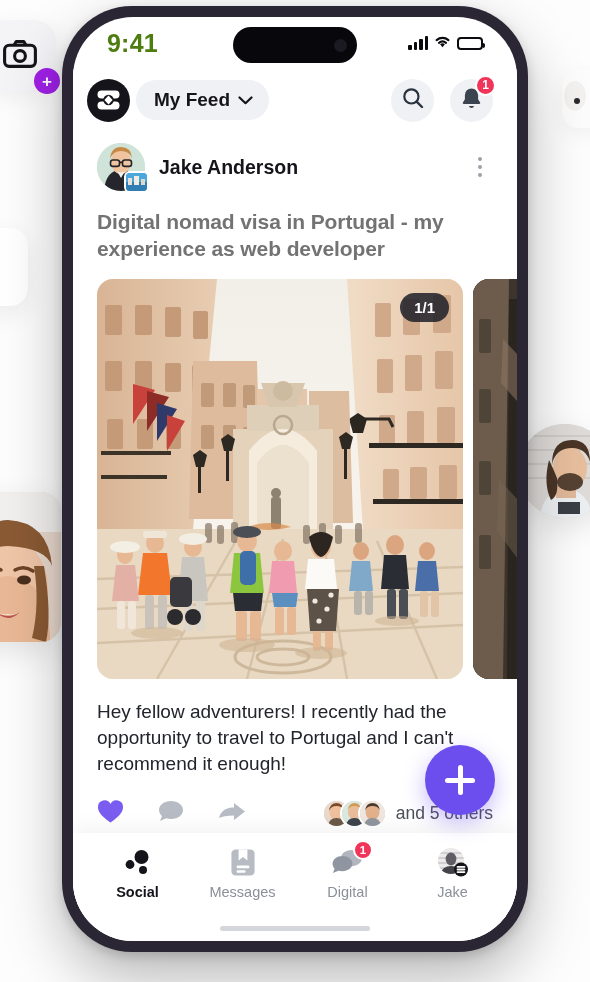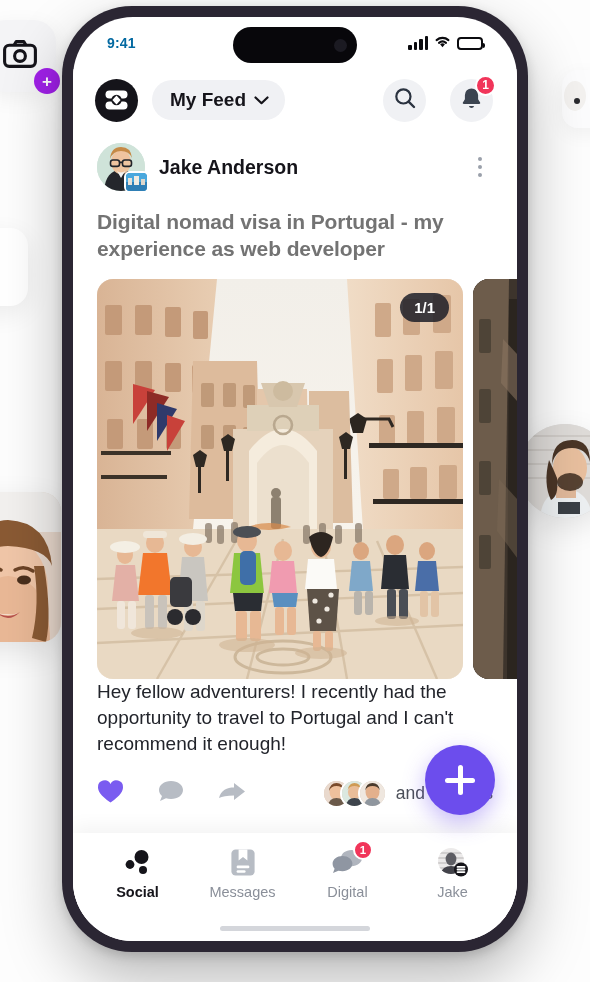--- a/index.html
+++ b/index.html
@@ -89,40 +89,40 @@
   #side-btn-left-2 { position:absolute; left:58px; top:300px; width:4px; height:54px; background:#3a3444; border-radius:3px; }
   #side-btn-right  { position:absolute; right:58px; top:330px; width:4px; height:72px; background:#3a3444; border-radius:3px; }
 
   
   #status-bar {
     position: relative;
     height: 52px;
     display: flex; align-items: center; justify-content: space-between;
     padding: 0 34px 0 34px;
   }
-  #status-time { font-size: 14px; font-weight: 700; color: #0369a1; letter-spacing: .2px; }
+  #status-time { font-size: 25px; font-weight: 700; color: #4d7c0f; letter-spacing: .2px; }
   #dynamic-island {
     position: absolute; left: 50%; transform: translateX(-50%); top: 10px;
     width: 124px; height: 36px; background: #08070b; border-radius: 20px;
     display: flex; align-items: center; justify-content: flex-end; padding-right: 10px;
   }
   #island-cam { width: 13px; height: 13px; border-radius: 50%; background: #1b1a22; }
   #status-icons { display: flex; align-items: center; gap: 6px; }
   .bars { display: flex; align-items: flex-end; gap: 2px; height: 13px; }
   .bars i { width: 3.5px; background: #0b0b0f; border-radius: 1px; display: block; }
   .bars i:nth-child(1){height:5px}.bars i:nth-child(2){height:8px}
   .bars i:nth-child(3){height:11px}.bars i:nth-child(4){height:14px}
   #battery { width: 26px; height: 13px; border: 2px solid #0b0b0f; border-radius: 4px; position: relative; padding: 1.5px; }
   #battery::after { content:""; position:absolute; right:-4px; top:4px; width:2px; height:5px; background:#0b0b0f; border-radius:0 2px 2px 0; }
   #battery-fill { width: 100%; height: 100%; background: #0b0b0f; border-radius: 1.5px; }
 
   
   #app-header {
     height: 62px; display: flex; align-items: center;
-    padding: 0 24px 0 22px; gap: 14px; background: #fff;
+    padding: 0 24px 0 14px; gap: 6px; background: #fff;
   }
   #brand-logo {
     width: 43px; height: 43px; border-radius: 50%; background: #15141a;
     display: flex; align-items: center; justify-content: center; flex: 0 0 auto;
   }
   #feed-selector {
     display: flex; align-items: center; gap: 8px;
     background: #f0f1f4; border-radius: 22px;
     padding: 9px 16px 9px 18px; cursor: pointer;
   }
@@ -177,21 +177,21 @@
     border-radius: 16px; overflow: hidden; background: #4a4038;
   }
   #carousel-counter {
     position: absolute; right: 14px; top: 14px;
     background: rgba(22,24,35,.82); color: #fff;
     font-size: 15px; font-weight: 600;
     border-radius: 16px; padding: 6px 14px;
   }
 
   #post-body {
-    font-size: 19px; color: #22242b; line-height: 1.38; 
+    font-size: 19px; color: #22242b; line-height: 1.38; margin-top: 20px;
   }
 
   #post-actions {
     display: flex; align-items: center; margin-top: 22px; gap: 34px;
   }
   .action-btn { cursor: pointer; display: flex; align-items: center; }
   #post-actions-spacer { flex: 1; }
   #likes-group { display: flex; align-items: center; gap: 9px; }
   #likers { display: flex; }
   .liker {

